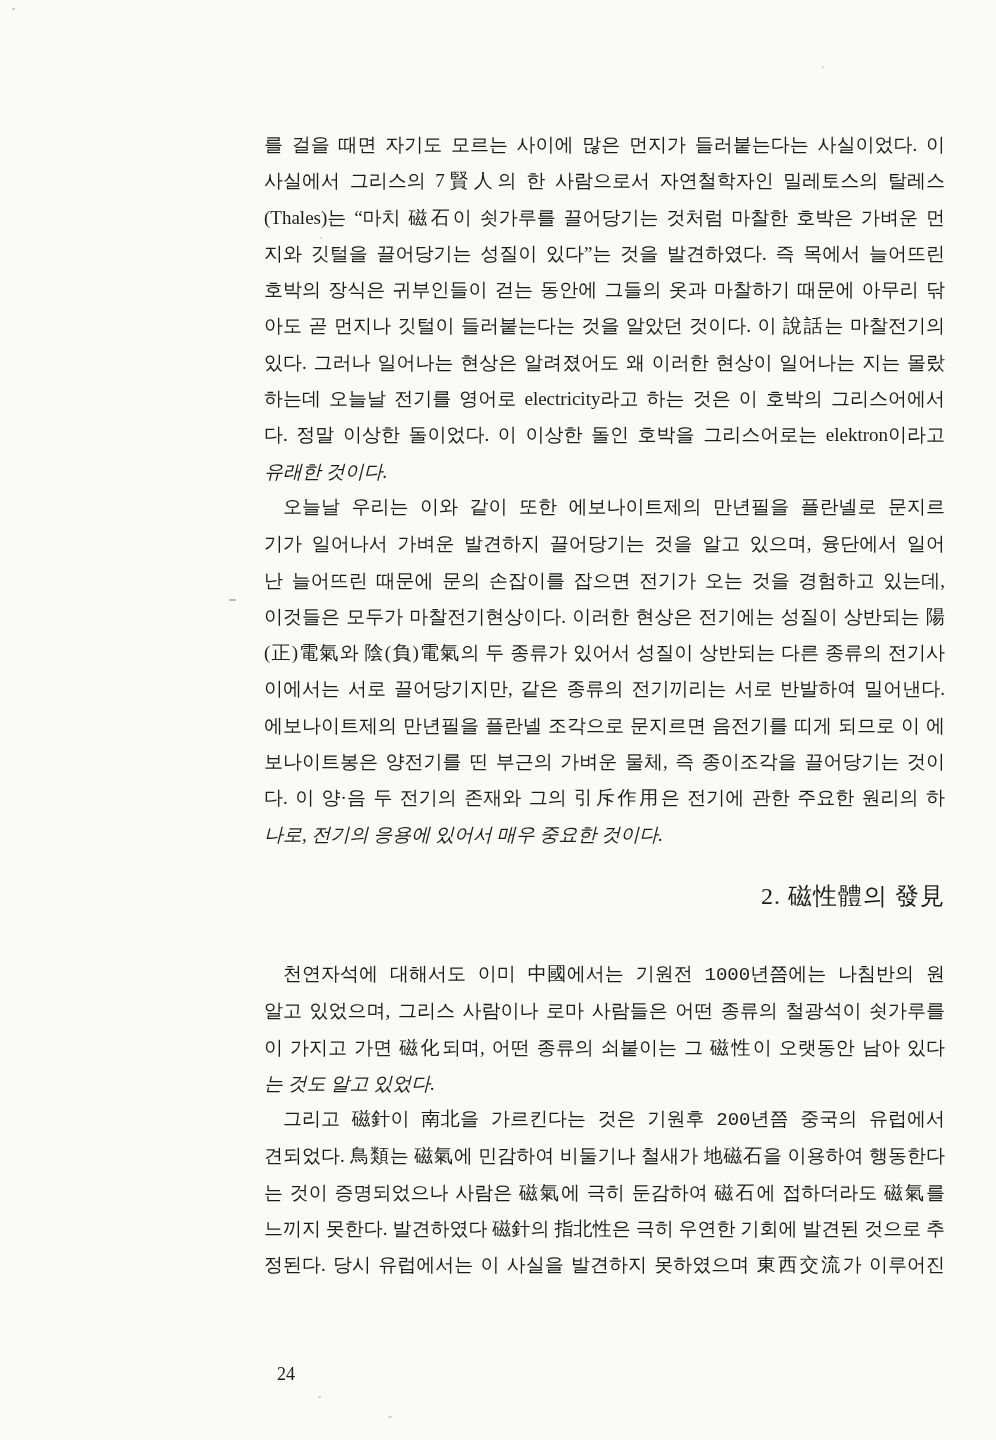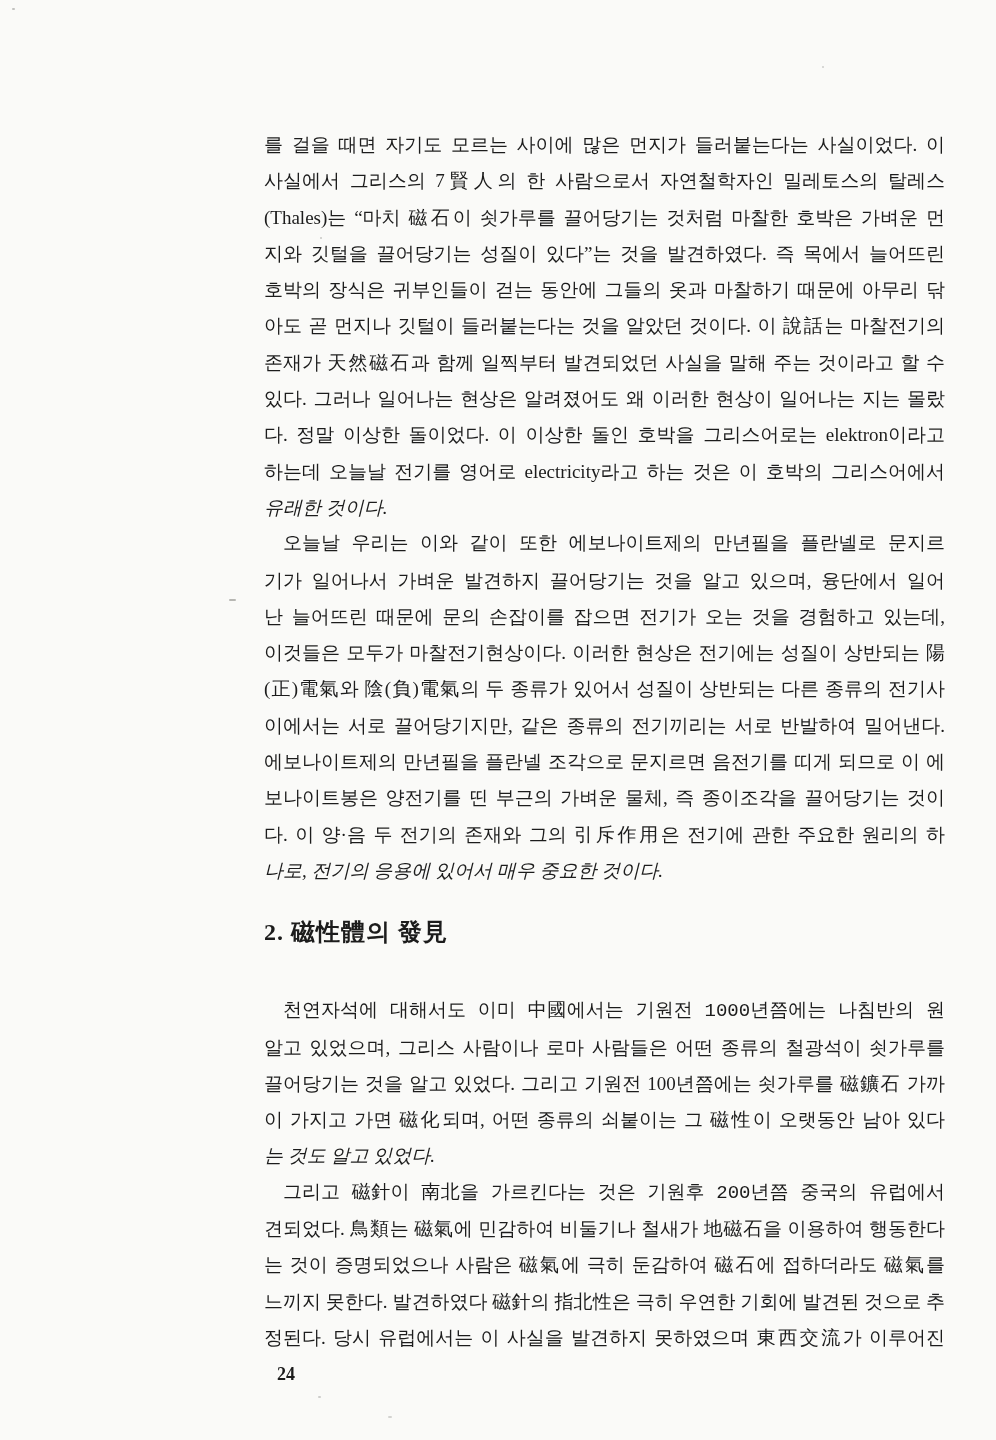--- a/index.html
+++ b/index.html
@@ -45,31 +45,30 @@
   .line.indent {
     text-indent: 19px;
     font-family: Liberation Mono, monospace;
   }
   .heading {
     margin-top: 26px;
     margin-bottom: 44px;
     height: 34px;
     line-height: 34px;
     font-size: 24px;
-    font-weight: 700;
+    font-weight: 400;
     letter-spacing: 1px;
-    text-align: left;
+    text-align: right;
   }
   .page-number {
     position: absolute;
     left: 277px;
     top: 1362px;
     font-size: 18px;
     line-height: 24px;
-    font-weight: bold;
   }
   .speck {
     position: absolute;
     background: #8a8a86;
     border-radius: 1px;
   }
   .speck.s1 { left: 12px;  top: 8px;    width: 3px; height: 2px; opacity: .5; }
   .speck.s2 { left: 320px; top: 237px;  width: 2px; height: 2px; opacity: .45; }
   .speck.s3 { left: 229px; top: 599px;  width: 7px; height: 2px; opacity: .6; }
   .speck.s4 { left: 318px; top: 1396px; width: 3px; height: 2px; opacity: .4; }
@@ -81,43 +80,41 @@
 
 <div class="page">
   <div class="text-block" id="text-block">
       <div class="paragraph">
         <div class="line">를 걸을 때면 자기도 모르는 사이에 많은 먼지가 들러붙는다는 사실이었다. 이</div>
         <div class="line">사실에서 그리스의 7賢人의 한 사람으로서 자연철학자인 밀레토스의 탈레스</div>
         <div class="line">(Thales)는 “마치 磁石이 쇳가루를 끌어당기는 것처럼 마찰한 호박은 가벼운 먼</div>
         <div class="line">지와 깃털을 끌어당기는 성질이 있다”는 것을 발견하였다. 즉 목에서 늘어뜨린</div>
         <div class="line">호박의 장식은 귀부인들이 걷는 동안에 그들의 옷과 마찰하기 때문에 아무리 닦</div>
         <div class="line">아도 곧 먼지나 깃털이 들러붙는다는 것을 알았던 것이다. 이 說話는 마찰전기의</div>
-        <div class="line">존재가 天然磁石과 함께 일찍부터 발견되었던 사실을 말해 주는 것이라고 할 수</div>
         <div class="line">있다. 그러나 일어나는 현상은 알려졌어도 왜 이러한 현상이 일어나는 지는 몰랐</div>
+        <div class="line">하는데 오늘날 전기를 영어로 electricity라고 하는 것은 이 호박의 그리스어에서</div>
         <div class="line">다. 정말 이상한 돌이었다. 이 이상한 돌인 호박을 그리스어로는 elektron이라고</div>
-        <div class="line">하는데 오늘날 전기를 영어로 electricity라고 하는 것은 이 호박의 그리스어에서</div>
         <div class="line last">유래한 것이다.</div>
       </div>
       <div class="paragraph">
         <div class="line indent">오늘날 우리는 이와 같이 또한 에보나이트제의 만년필을 플란넬로 문지르면 전</div>
         <div class="line">기가 일어나서 가벼운 발견하지 끌어당기는 것을 알고 있으며, 융단에서 일어</div>
         <div class="line">난 늘어뜨린 때문에 문의 손잡이를 잡으면 전기가 오는 것을 경험하고 있는데,</div>
         <div class="line">이것들은 모두가 마찰전기현상이다. 이러한 현상은 전기에는 성질이 상반되는 陽</div>
         <div class="line">(正)電氣와 陰(負)電氣의 두 종류가 있어서 성질이 상반되는 다른 종류의 전기사</div>
         <div class="line">이에서는 서로 끌어당기지만, 같은 종류의 전기끼리는 서로 반발하여 밀어낸다.</div>
         <div class="line">에보나이트제의 만년필을 플란넬 조각으로 문지르면 음전기를 띠게 되므로 이 에</div>
         <div class="line">보나이트봉은 양전기를 띤 부근의 가벼운 물체, 즉 종이조각을 끌어당기는 것이</div>
         <div class="line">다. 이 양·음 두 전기의 존재와 그의 引斥作用은 전기에 관한 주요한 원리의 하</div>
         <div class="line last">나로, 전기의 응용에 있어서 매우 중요한 것이다.</div>
       </div>
       <div class="heading">2. 磁性體의 發見</div>
       <div class="paragraph">
         <div class="line indent">천연자석에 대해서도 이미 中國에서는 기원전 1000년쯤에는 나침반의 원리를</div>
         <div class="line">알고 있었으며, 그리스 사람이나 로마 사람들은 어떤 종류의 철광석이 쇳가루를</div>
-        <div class="line">끌어당기는 것을 알고 있었다. 그리고 기원전 100년쯤에는 쇳가루를 磁鑛石 가까</div>
         <div class="line">이 가지고 가면 磁化되며, 어떤 종류의 쇠붙이는 그 磁性이 오랫동안 남아 있다</div>
         <div class="line last">는 것도 알고 있었다.</div>
       </div>
       <div class="paragraph">
         <div class="line indent">그리고 磁針이 南北을 가르킨다는 것은 기원후 200년쯤 중국의 유럽에서는 발</div>
         <div class="line">견되었다. 鳥類는 磁氣에 민감하여 비둘기나 철새가 地磁石을 이용하여 행동한다</div>
         <div class="line">는 것이 증명되었으나 사람은 磁氣에 극히 둔감하여 磁石에 접하더라도 磁氣를</div>
         <div class="line">느끼지 못한다. 발견하였다 磁針의 指北性은 극히 우연한 기회에 발견된 것으로 추</div>
         <div class="line">정된다. 당시 유럽에서는 이 사실을 발견하지 못하였으며 東西交流가 이루어진</div>
       </div>

